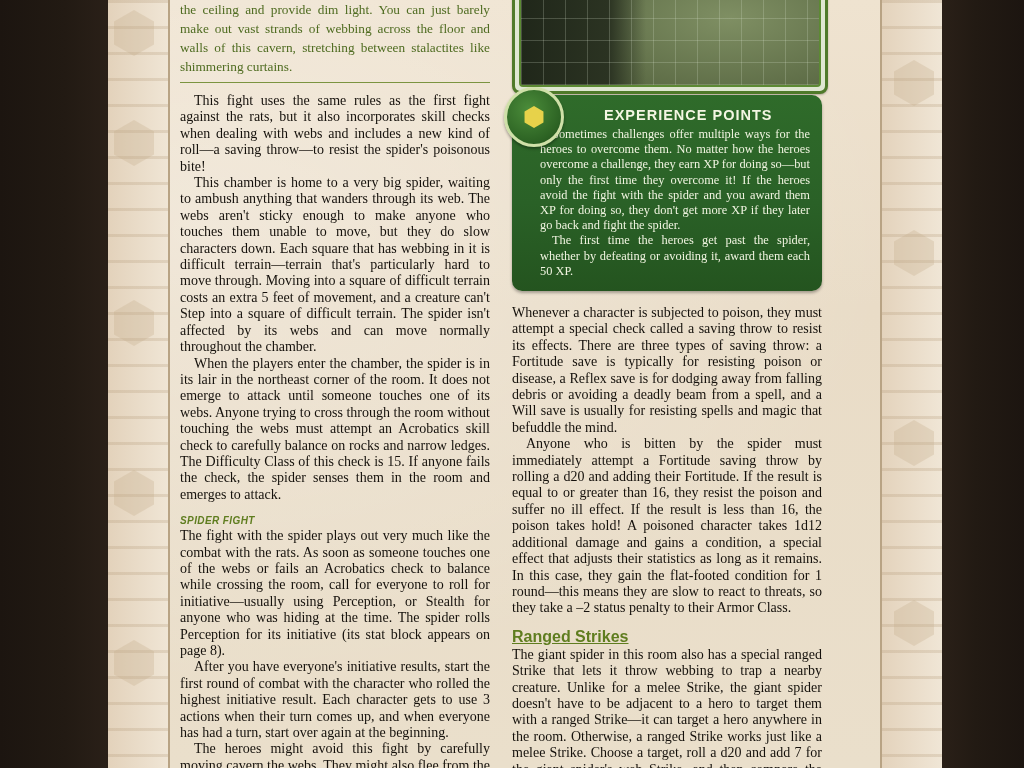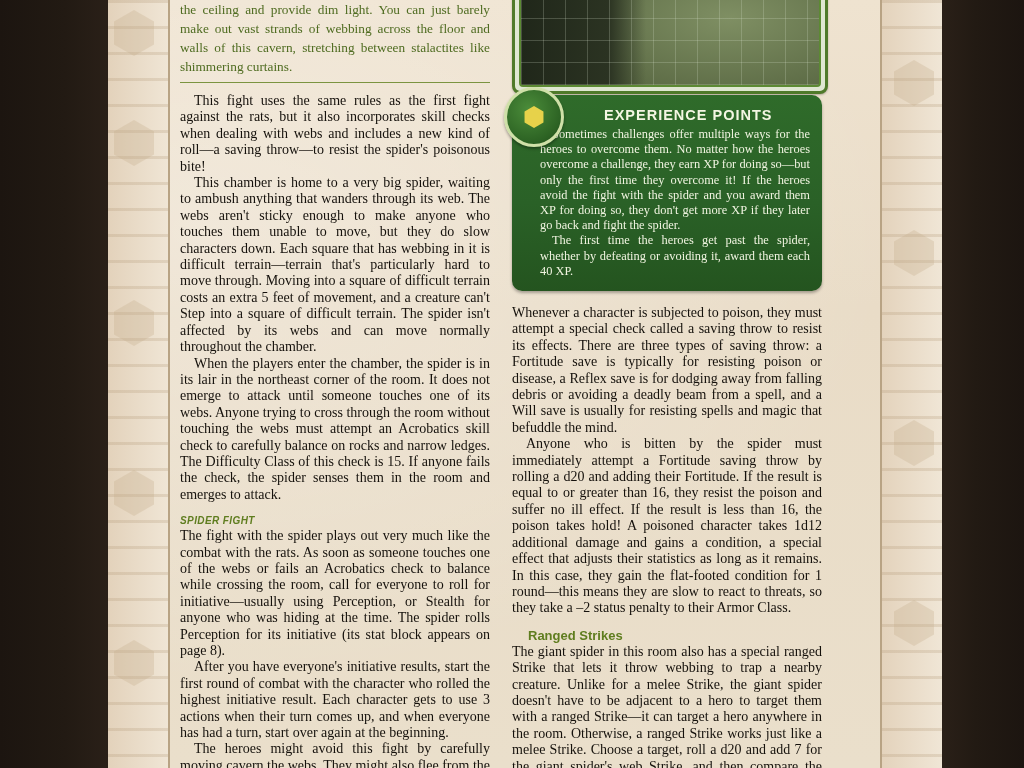--- a/index.html
+++ b/index.html
@@ -113,22 +113,23 @@
     font-size: 10px;
     letter-spacing: 0.4px;
     margin: 12px 0 2px 0;
     text-transform: uppercase;
     font-style: italic;
   }
   h3.subsection {
     color: #5f7d1f;
     font-family: "Liberation Sans", sans-serif;
     font-weight: bold;
-    font-size: 13px;
-    margin: 11px 0 1px 16px;
+    font-size: 16px;
+    margin: 11px 0 1px 0;
+    text-decoration: underline;
   }
 
   
   .map-panel {
     position: absolute;
     left: 342px;
     top: -92px;
     width: 310px;
     height: 180px;
     border: 3px solid #4f7a2a;
@@ -252,21 +253,21 @@
 
       </div>
     </div>
 
     <div class="xp-box">
       <div class="xp-seal">
         <div class="gem"></div>
       </div>
       <div class="xp-title">EXPERIENCE POINTS</div>
       <p>Sometimes challenges offer multiple ways for the heroes to overcome them. No matter how the heroes overcome a challenge, they earn XP for doing so—but only the first time they overcome it! If the heroes avoid the fight with the spider and you award them XP for doing so, they don't get more XP if they later go back and fight the spider.</p>
-      <p>The first time the heroes get past the spider, whether by defeating or avoiding it, award them each 40 XP.</p>
+      <p>The first time the heroes get past the spider, whether by defeating or avoiding it, award them each 50 XP.</p>
     </div>
 
     <div class="col col-right" style="top:305px; height:463px;">
       <p class="noindent">Whenever a character is subjected to poison, they must attempt a special check called a saving throw to resist its effects. There are three types of saving throw: a Fortitude save is typically for resisting poison or disease, a Reflex save is for dodging away from falling debris or avoiding a deadly beam from a spell, and a Will save is usually for resisting spells and magic that befuddle the mind.</p>
       <p>Anyone who is bitten by the spider must immediately attempt a Fortitude saving throw by rolling a d20 and adding their Fortitude. If the result is equal to or greater than 16, they resist the poison and suffer no ill effect. If the result is less than 16, the poison takes hold! A poisoned character takes 1d12 additional damage and gains a condition, a special effect that adjusts their statistics as long as it remains. In this case, they gain the flat-footed condition for 1 round—this means they are slow to react to threats, so they take a –2 status penalty to their Armor Class.</p>
 
       <h3 class="subsection">Ranged Strikes</h3>
       <p class="noindent">The giant spider in this room also has a special ranged Strike that lets it throw webbing to trap a nearby creature. Unlike for a melee Strike, the giant spider doesn't have to be adjacent to a hero to target them with a ranged Strike—it can target a hero anywhere in the room. Otherwise, a ranged Strike works just like a melee Strike. Choose a target, roll a d20 and add 7 for the giant spider's web Strike, and then compare the total to the Armor Class of the target hero to see if it hits.</p>
     </div>
 

